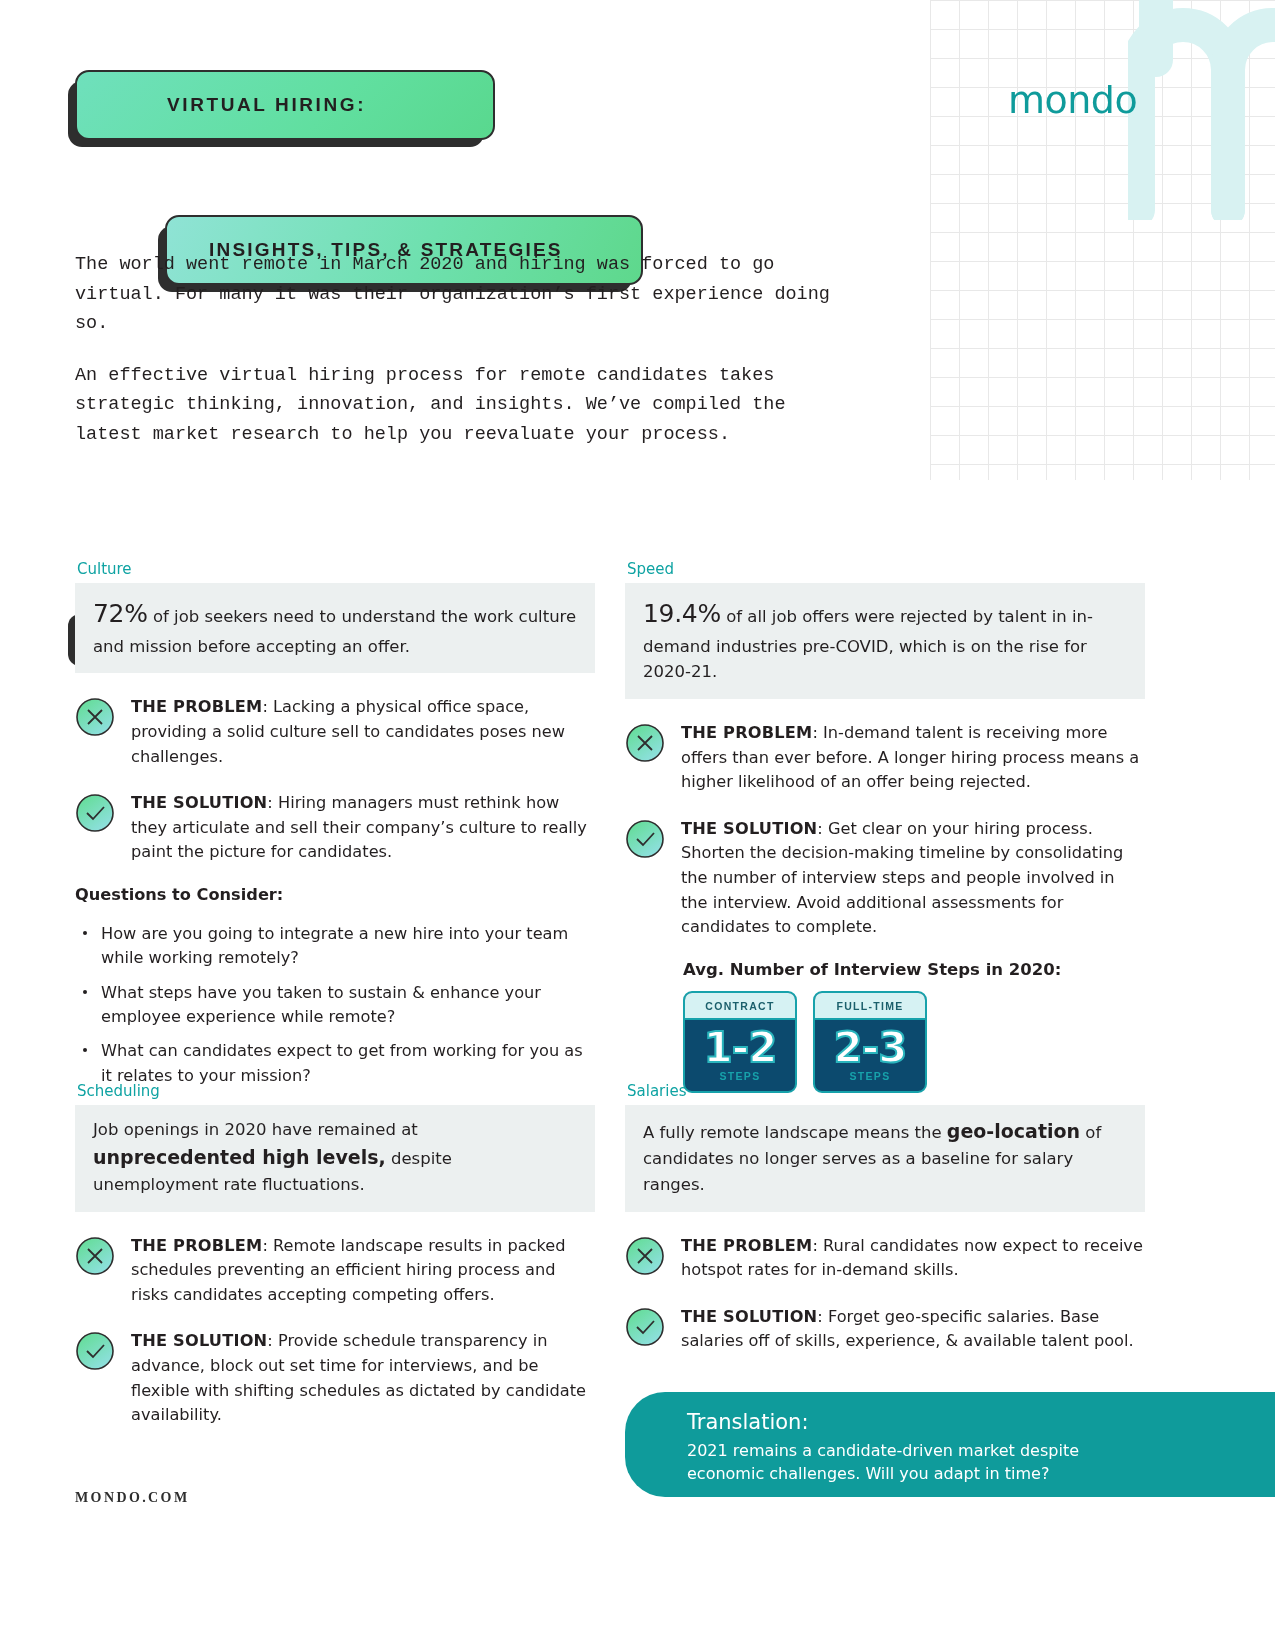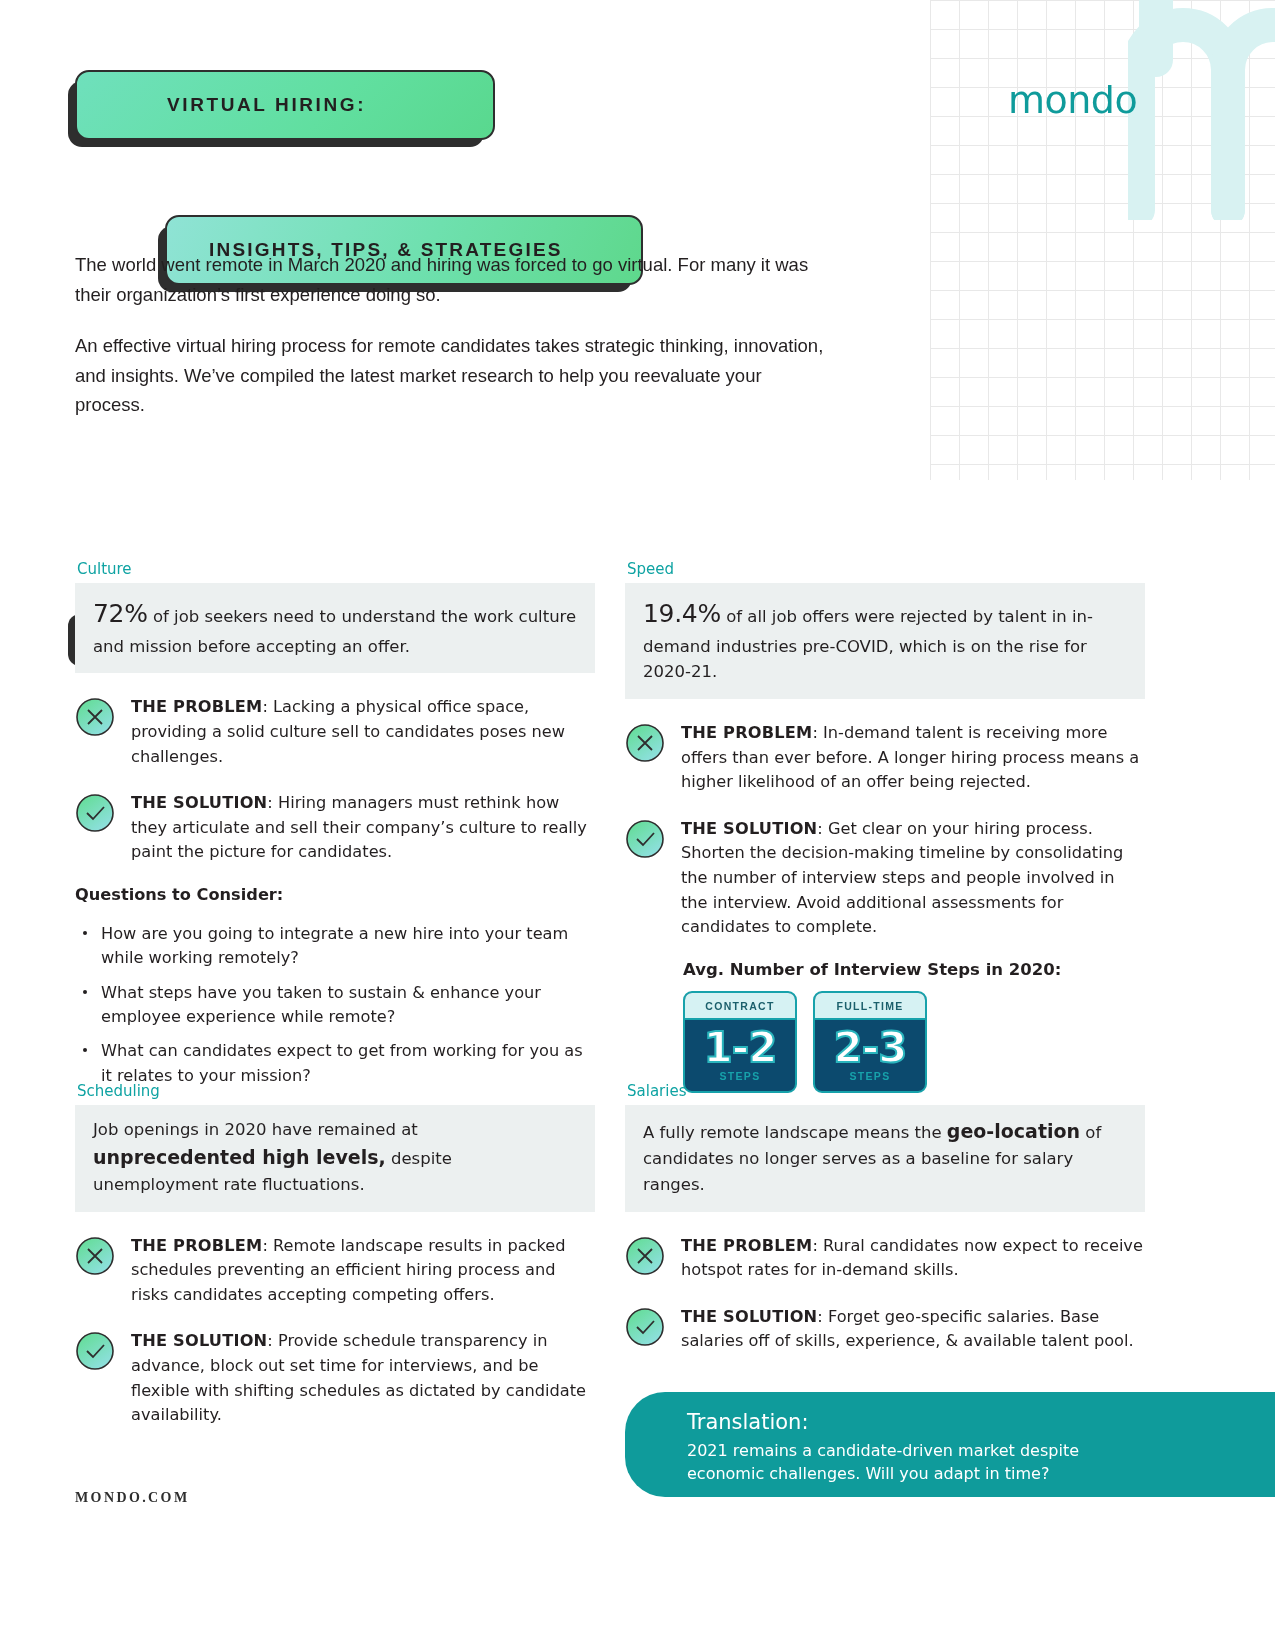--- a/index.html
+++ b/index.html
@@ -61,21 +61,21 @@
   .logo{
     position:absolute;left:1008px;top:78px;
     font-size:38px;font-weight:normal;color:#0f9b9b;
     letter-spacing:-0.5px;z-index:3;
     font-family:"DejaVu Sans", sans-serif;
   }
 
   
   .intro{
     position:absolute;left:75px;top:250px;width:760px;
-    font-family:Liberation Sans, sans-serif;
+    font-family:Liberation Mono, monospace;
     font-size:18.5px;line-height:1.6;color:#231f20;
   }
   .intro p{margin:0 0 22px 0;}
 
   
   .col{position:absolute;width:520px;}
   .col-left{left:75px;}
   .col-right{left:625px;}
 
   .sec-title{

